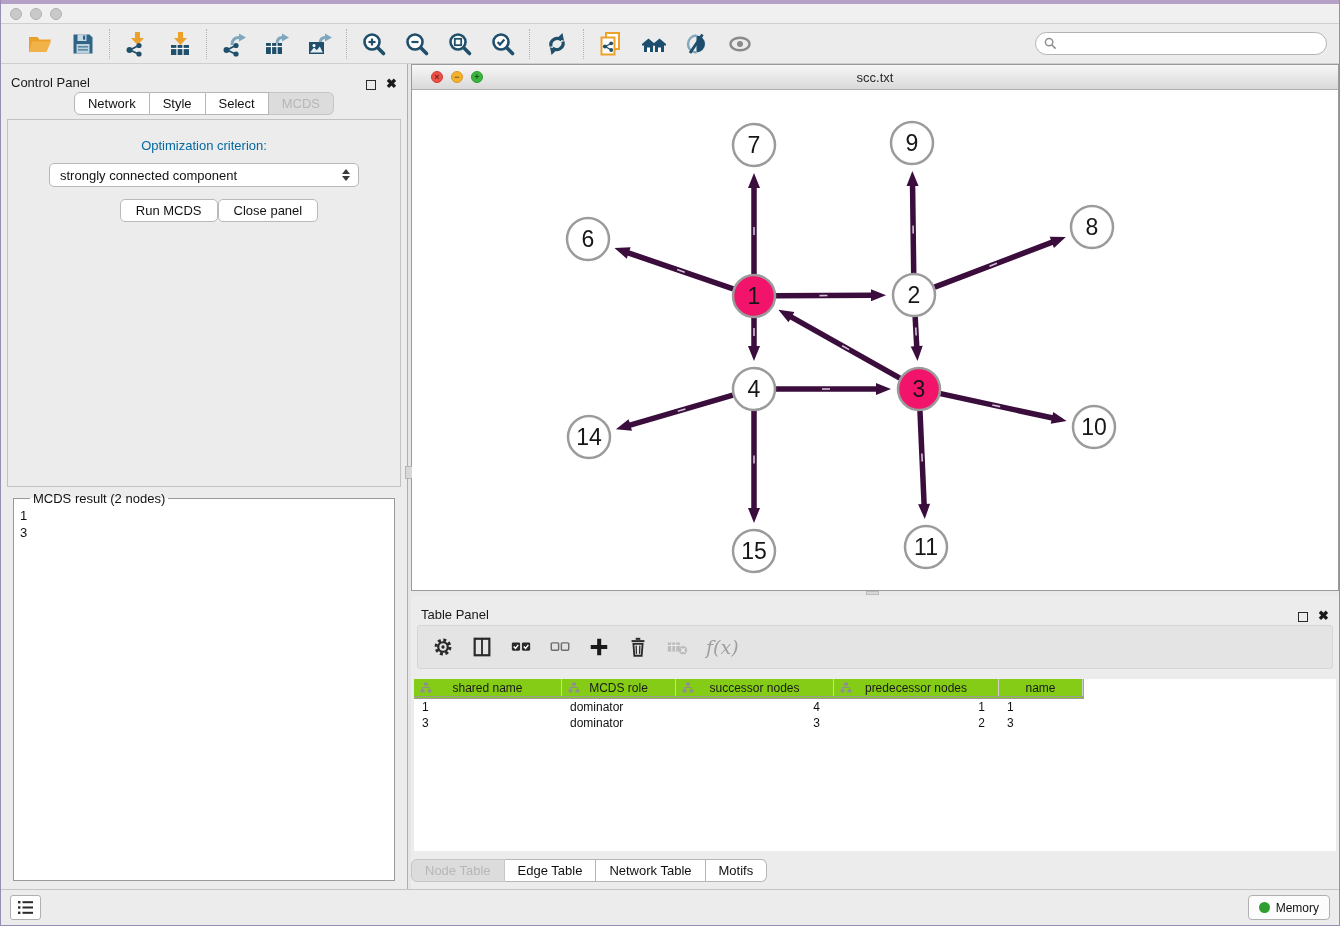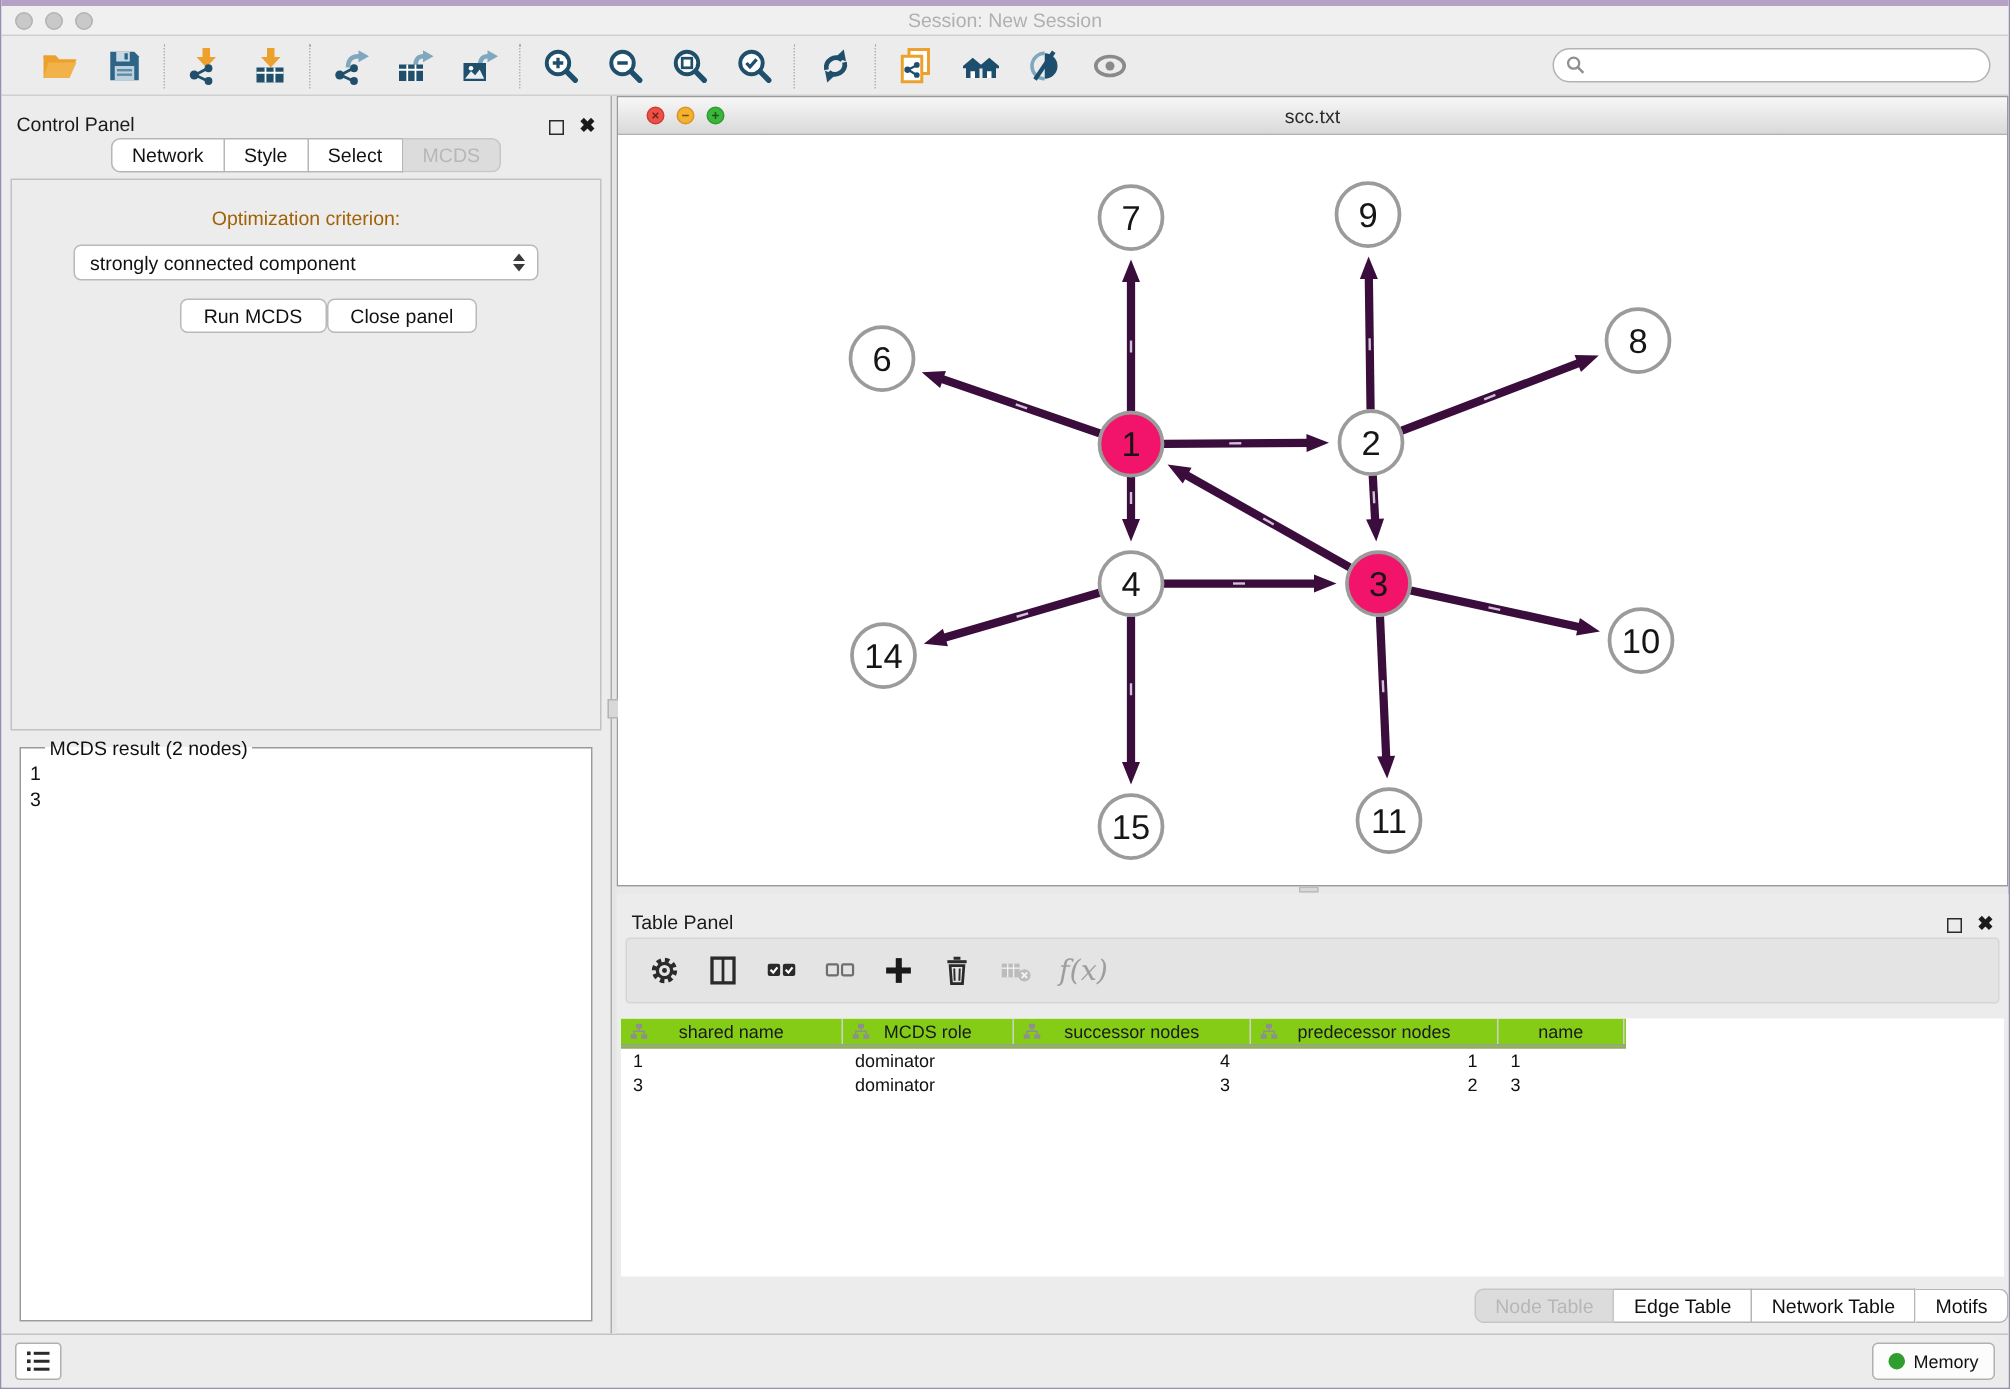--- a/index.html
+++ b/index.html
@@ -43,21 +43,21 @@
   .win-x { font-size:13px; font-weight:bold; color:#1a1a1a; cursor:pointer; line-height:1; }
   .seg { display:inline-flex; }
   .seg button { background:#fff; border:1px solid #b6b6b6; border-left:none; padding:3px 13px;
                 font-size:13px; color:#111; font-family:inherit; cursor:pointer; white-space:nowrap; }
   .seg button:first-child { border-left:1px solid #b6b6b6; border-radius:6px 0 0 6px; }
   .seg button:last-child { border-radius:0 6px 6px 0; }
   .seg button.active { background:#dcdcdc; color:#b7b7b7; border-color:#c6c6c6; }
   .cp-tabs-row { display:flex; justify-content:center; padding:2px 0 0; }
   .cp-box { flex:1; margin:4px 6px 0; border:1px solid #c2c2c2; background:#ececec;
             display:flex; flex-direction:column; align-items:center; min-height:0; }
-  .opt-label { margin-top:18px; font-size:13px; color:#a16207; }
+  .opt-label { margin-top:18px; font-size:13px; color:#0369a1; }
   .dropdown { margin-top:10px; width:310px; height:24px; background:#fff; border:1px solid #b9b9b9;
               border-radius:5px; display:flex; align-items:center; padding:0 6px 0 10px; cursor:pointer; }
   .dropdown .val { flex:1; font-size:13px; color:#111; }
   .stepper { display:flex; flex-direction:column; gap:2px; padding-right:2px; }
   .stepper i { width:0; height:0; border-left:4px solid transparent; border-right:4px solid transparent; }
   .stepper i.up { border-bottom:5px solid #3a3a3a; }
   .stepper i.dn { border-top:5px solid #3a3a3a; }
   .cp-btn-row { display:flex; margin-top:12px;padding-left:30px; }
   .btn { background:#fff; border:1px solid #b9b9b9; border-radius:5px; padding:3px 15px;
          font-size:13px; color:#111; font-family:inherit; cursor:pointer; }
@@ -95,21 +95,21 @@
   .tt-icon.disabled { opacity:.45; cursor:default; }
   .fx { font-family:"DejaVu Serif", serif; font-style:italic; font-size:19px; color:#9e9e9e; padding-left:2px; }
   .tbl { margin:6px 3px 0; background:#fff; height:172px; overflow:hidden; }
   .tbl-head { display:flex; border-bottom:3px double #9b9b9b; height:20px; width:670px; background:#84cc16; }
   .th { display:flex; align-items:center; justify-content:center; border-right:1px solid #cfcfcf;
         font-size:12px; color:#1a1a1a; position:relative; cursor:pointer; }
   .th svg { position:absolute; left:6px; width:12px; height:12px; }
   .tr { display:flex; height:16px; align-items:center; cursor:pointer; }
   .td { font-size:12px; color:#111; padding-left:8px; overflow:hidden; white-space:nowrap; }
   .td.num { text-align:right; padding-right:14px; padding-left:0; }
-  .tbl-tabs { margin-top:auto; display:flex; justify-content:flex-end; padding-bottom:7px; }
+  .tbl-tabs { margin-top:auto; display:flex; justify-content:flex-start; padding-bottom:7px; }
 
   
   .statusbar { height:36px; background:#ececec; border-top:1px solid #c4c4c4;
                display:flex; align-items:center; padding:0 9px; }
   .list-btn { width:31px; height:25px; background:#fff; border:1px solid #b0b0b0; border-radius:3px;
               display:flex; align-items:center; justify-content:center; cursor:pointer; }
   .mem-btn { margin-left:auto; height:25px; background:#fcfcfc; border:1px solid #b0b0b0; border-radius:4px;
              display:flex; align-items:center; gap:6px; padding:0 10px; font-size:12px; color:#111; cursor:pointer; }
   .mem-dot { width:11px; height:11px; border-radius:50%; background:#2f9e2f; }
 </style>
@@ -117,21 +117,20 @@
 <body>
 
 <div class="app">
 
   <div class="titlebar">
     <div class="traffic">
       <span class="tl"></span>
       <span class="tl"></span>
       <span class="tl"></span>
     </div>
-    <div class="win-title">Session: New Session</div>
   </div>
 
   <div class="toolbar">
     <div class="tb-group">
       <span class="tb-icon">
         <svg viewBox="0 0 26 26">
             <path d="M2 6h8l2.2 2.3h-10z" fill="#d88d1e"></path>
             <path d="M2 6.2h8l2.2 2.3H24l-4.7 12.5H2z" fill="#eda12d"></path>
             <path d="M2 21l3.4-10.4H24L19.3 21z" fill="#f2b24a"></path>
           </svg>

